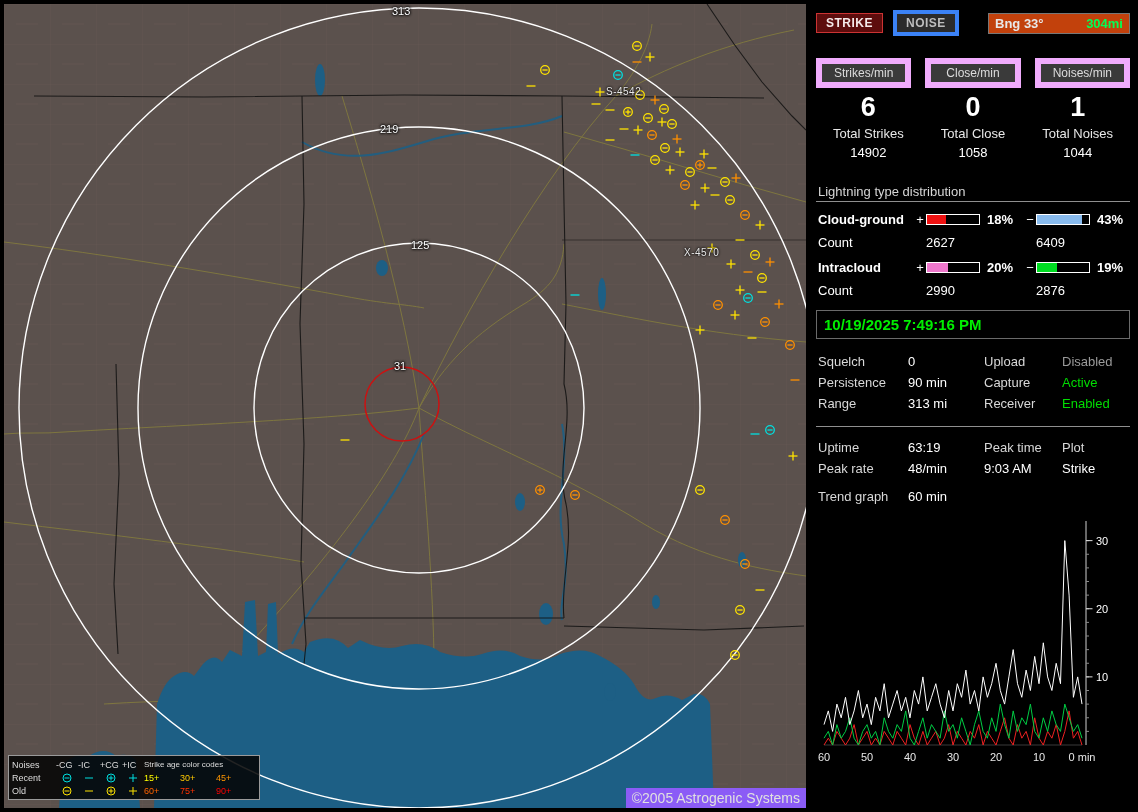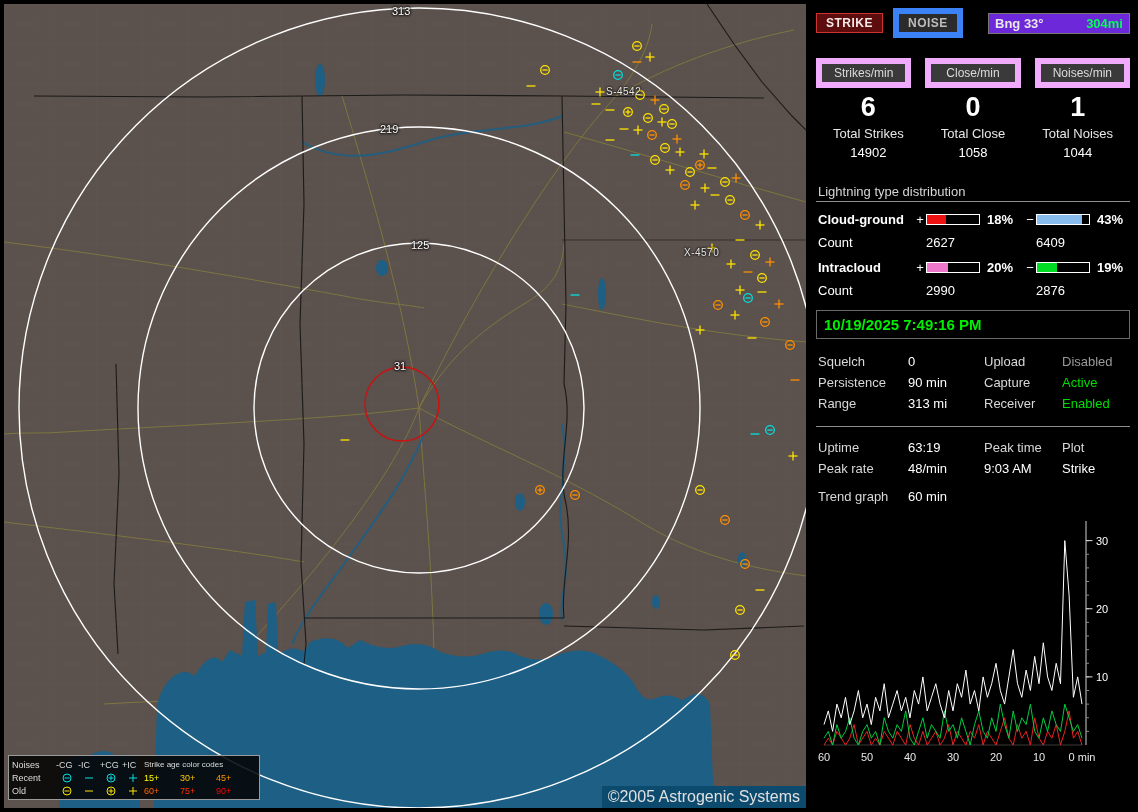--- a/index.html
+++ b/index.html
@@ -7,42 +7,42 @@
               font-family:"Liberation Sans", sans-serif; }
   .screen { position:relative; width:908px; height:812px; background:#000; }
 
   
   .map { position:absolute; left:4px; top:4px; width:802px; height:804px; background:#5b514d; overflow:hidden; }
   .map svg.base { position:absolute; left:0; top:0; }
   .maplabel { position:absolute; color:#fff; font-size:11px;
               text-shadow:0 0 3px #000,0 0 3px #000,0 0 2px #000; }
   .station { position:absolute; color:#e8e8e8; font-size:10px; letter-spacing:.5px;
              text-shadow:0 0 3px #000,0 0 2px #000; }
-  .copyright { position:absolute; right:0; bottom:0; background:#0c4a6e; color:#e0e0e0;
-               font-size:16px; padding:2px 6px; }
+  .copyright { position:absolute; right:0; bottom:0; background:#8b5cf6; color:#e0e0e0;
+               font-size:14px; padding:2px 6px; }
 
   
   .legend { position:absolute; left:4px; bottom:8px; width:252px; background:rgba(5,5,5,.88);
             border:1px solid #9a9a9a; color:#ddd; font-size:9px; padding:2px 3px; }
   .legend .lrow { display:grid; grid-template-columns:44px 22px 22px 22px 22px 36px 36px 30px;
                   align-items:center; height:13px; }
   .legend .agehead { grid-column:6 / span 3; font-size:8px; white-space:nowrap; }
   .legend .sym { display:inline-flex; align-items:center; justify-content:center; }
   .legend svg { display:block; }
 
   
   .panel { position:absolute; left:812px; top:4px; width:322px; height:804px; background:#000;
            color:#e8e8e8; font-size:13px; padding:0 4px; }
 
   .topbar { display:flex; align-items:center; margin-top:8px; height:22px; }
   .ind { font-size:12px; font-weight:bold; padding:2px 9px; margin-right:10px; letter-spacing:.5px; }
   .ind.strike { background:#5d0d0d; border:1px solid #cc3333; color:#f5eaea; }
-  .ind.noise  { background:#2b2b2b; border:6px solid #3b82f6; color:#bdbdbd; }
+  .ind.noise  { background:#2b2b2b; border:4px solid #3b82f6; color:#bdbdbd; }
   .bngbox { margin-left:auto; width:142px; display:flex; justify-content:space-between; align-items:center;
-            border:1px solid #777; background:#6d28d9; padding:2px 6px; font-weight:bold; }
+            border:1px solid #777; background:#c2410c; padding:2px 6px; font-weight:bold; }
   .bng-val { color:#00ff55; }
 
   .rates { display:grid; grid-template-columns:1fr 1fr 1fr; gap:14px; margin-top:24px; }
   .ratebtn { background:#3a3a3a; border:6px solid #f0abfc; color:#dcdcdc; font-size:12px;
              text-align:center; padding:2px 0; }
   .bignums { display:grid; grid-template-columns:1fr 1fr 1fr; margin-top:4px; }
   .bignum { text-align:center; font-size:27px; font-weight:bold; color:#fff; }
   .totals { display:grid; grid-template-columns:1fr 1fr 1fr; margin-top:3px; row-gap:4px; }
   .totals div { text-align:center; }
   .tot-val { color:#fff; }

